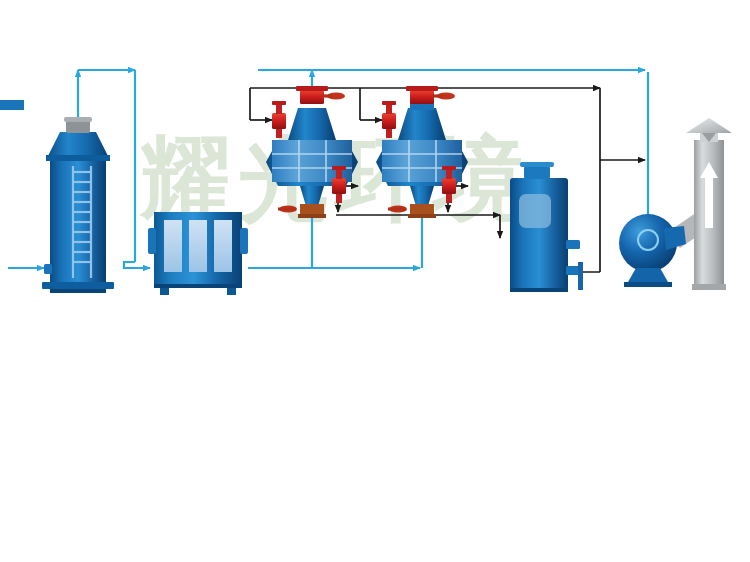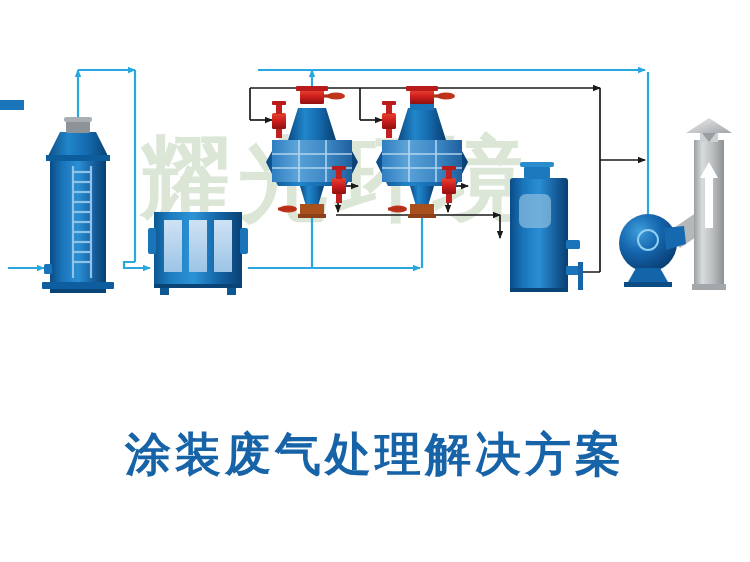--- a/index.html
+++ b/index.html
@@ -262,14 +262,13 @@
     <g>
       <rect x="694" y="140" width="30" height="148" fill="url(#gStack)"></rect>
       <rect x="692" y="284" width="34" height="6" fill="#a3a7aa"></rect>
       <rect x="700" y="133" width="18" height="9" fill="#cdd1d3"></rect>
       <path d="M686,133 L732,133 L709,118 z" fill="url(#gCap)"></path>
       <path d="M702,133 L716,133 L709,142 z" fill="#9a9ea1"></path>
       <path d="M705,228 L705,178 L700,178 L709,162 L718,178 L713,178 L713,228 z" fill="#ffffff"></path>
     </g>
   </svg>
 
-  <div id="title">涂装废气处理解决方案</div>
 </div>
 
 </body></html>

